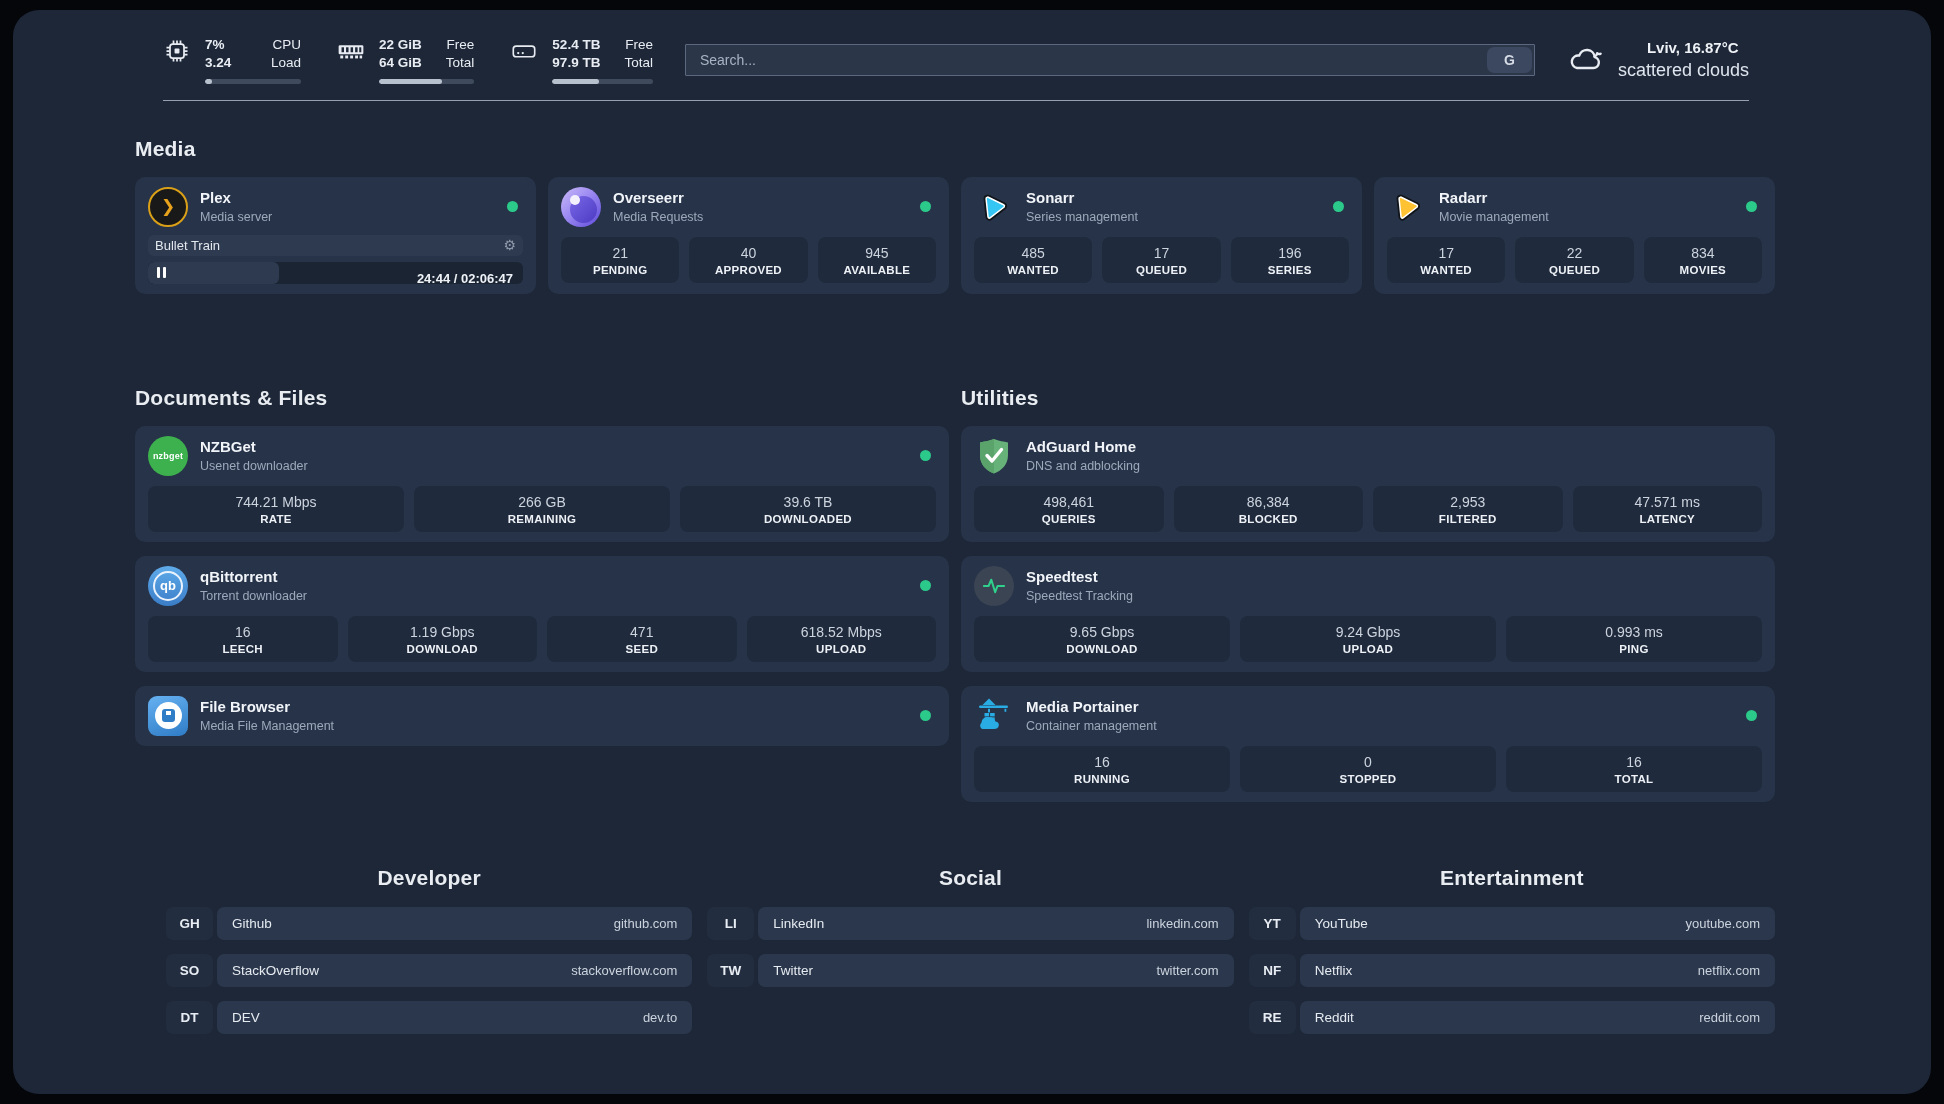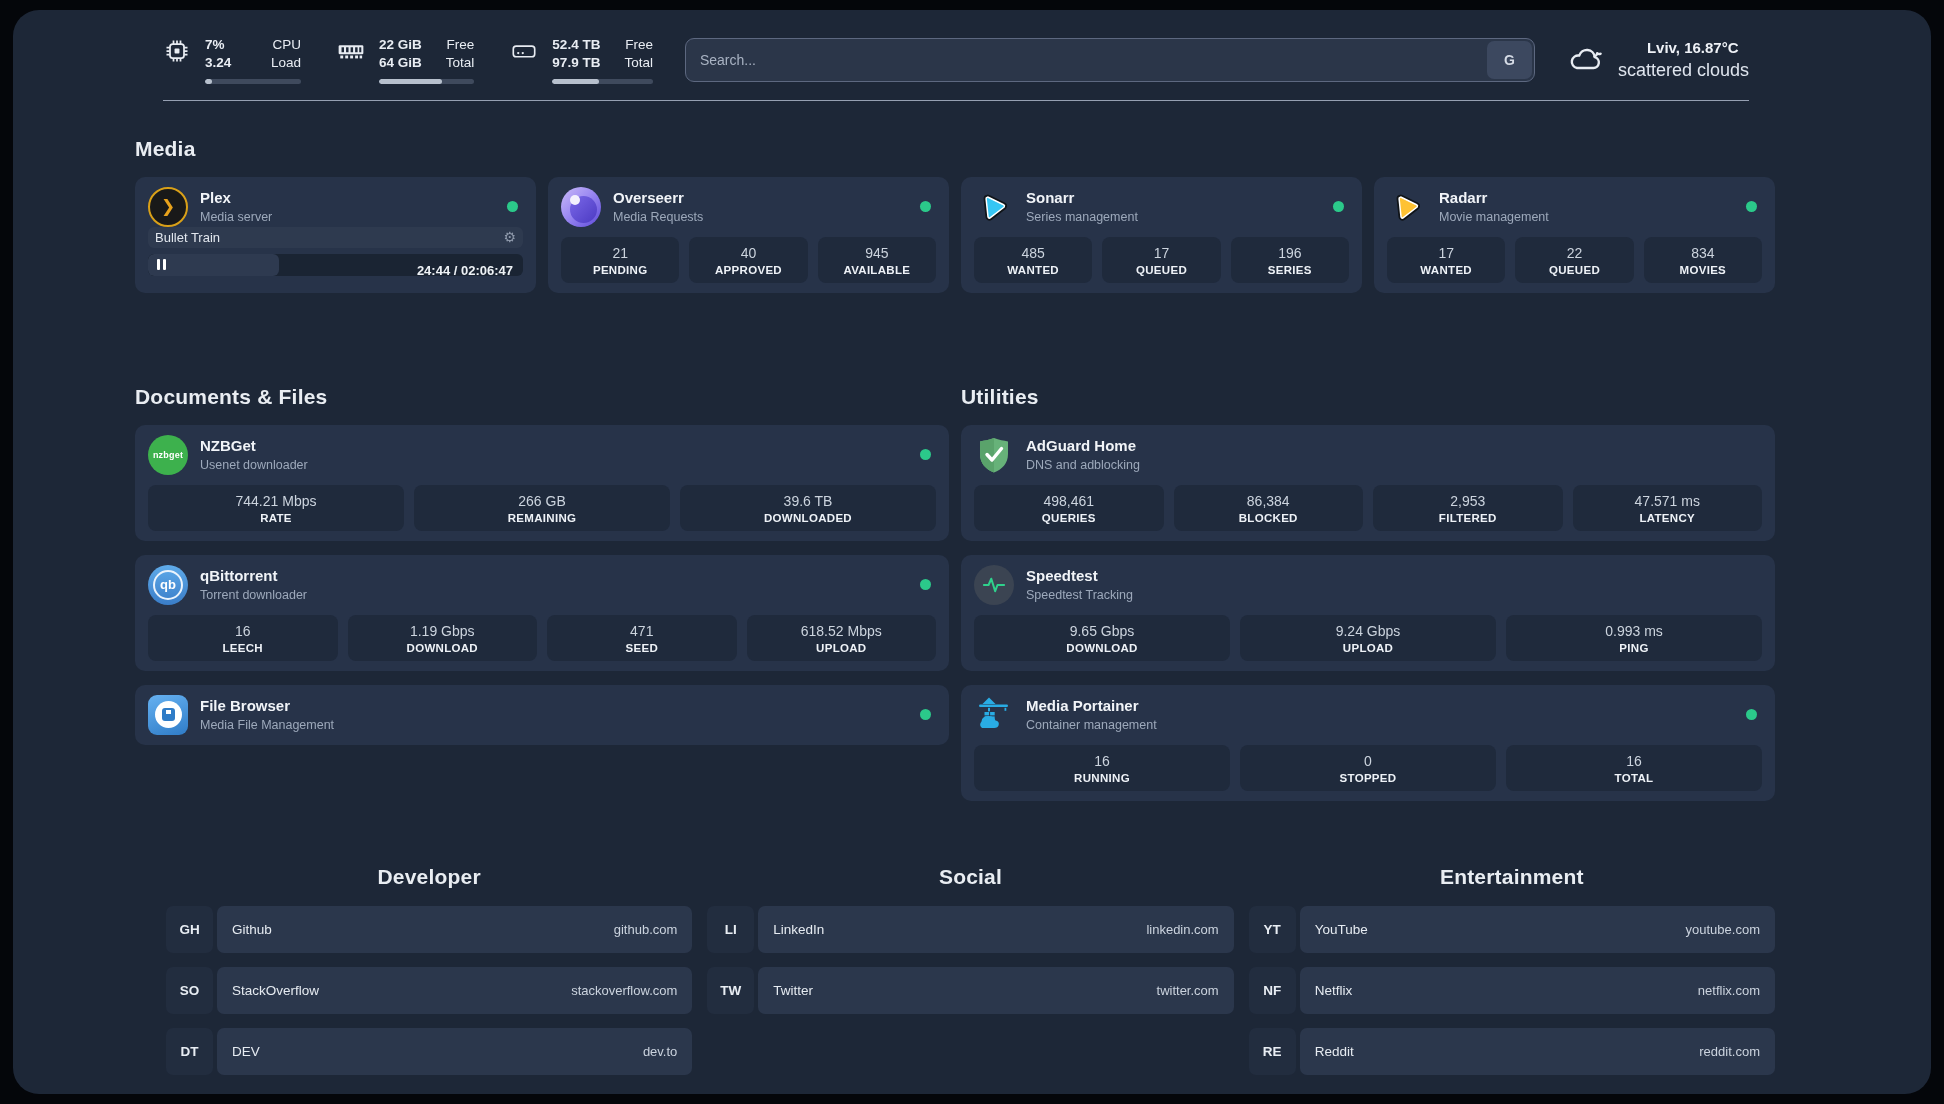--- a/index.html
+++ b/index.html
@@ -23,22 +23,22 @@
   .sys-icon { width:28px; height:30px; flex:none; display:flex; align-items:center; justify-content:center; }
   .sys-cols { display:flex; gap:24px; }
   .sys-col { display:flex; flex-direction:column; line-height:1.32; font-size:13.5px; color:#e9edf3; }
   .sys-col.values { font-weight:600; min-width:42px; }
   .sys-col.labels { text-align:right; font-weight:500; }
   .sys-bar { margin:7px 0 0 42px; height:5px; background:#3f4a5d; border-radius:3px; overflow:hidden; }
   .sys-bar-fill { height:100%; background:#b7c0cd; border-radius:3px; }
 
   .search-wrap { flex:1; margin:0 32px; position:relative; }
   .search-input {
-    width:100%; height:44px; background:#2b3649; border:1.5px solid #5d6880;
-    border-radius:9px; color:#dfe5ee; padding:0 58px 0 14px; font-size:14px; outline:none;
+    width:100%; height:32px; background:#2b3649; border:1.5px solid #5d6880;
+    border-radius:1px; color:#dfe5ee; padding:0 58px 0 14px; font-size:14px; outline:none;
     font-family:inherit;
   }
   .search-input::placeholder { color:#a9b3c3; }
   .g-btn {
     position:absolute; right:3px; top:3px; bottom:3px; width:45px;
     background:#3c485f; border-radius:7px; display:flex; align-items:center; justify-content:center;
     color:#d6dce6; font-size:14px; font-weight:600; cursor:pointer;
   }
   .weather { display:flex; align-items:center; gap:13px; }
   .weather-main { font-size:15px; font-weight:600; color:#eef1f6; line-height:1.35;margin-left:29px; }
@@ -57,39 +57,39 @@
   .app-name { font-size:15px; font-weight:600; color:#f1f4f8; line-height:1.25; }
   .app-sub { font-size:12.5px; color:#9da9bb; margin-top:2px; line-height:1.2; }
   .status-dot { width:11px; height:11px; border-radius:50%; background:#2bc98a; margin-left:auto; margin-right:5px; flex:none; }
 
   .stat-row { display:flex; gap:10px; margin-top:10px; }
   .stat { flex:1; background:#1f2a3c; border-radius:8px; padding:8px 4px 7px; text-align:center; }
   .stat-value { font-size:14px; color:#ccd4de; }
   .stat-label { font-size:11.5px; font-weight:700; color:#eef2f7; margin-top:3px; letter-spacing:.3px; }
 
   
-  .np-row { display:flex; align-items:center; justify-content:space-between; margin-top:0;
+  .np-row { display:flex; align-items:center; justify-content:space-between; margin-top:8px;
             padding:3px 4px 3px 7px; background:rgba(255,255,255,0.035); border-radius:6px; }
   .np-title { font-size:13px; color:#e2e7ee; font-weight:500; }
   .np-gear { color:#8e99ab; font-size:14px; padding:0 3px; cursor:pointer; line-height:1; }
   .np-bar { margin-top:6px; height:22px; background:#1a2433; border-radius:6px; position:relative; overflow:hidden; }
   .np-fill { position:absolute; left:0; top:0; bottom:0; background:#2e3a50; border-radius:6px;
              display:flex; align-items:center; padding-left:9px; gap:3px; }
   .pause-bar { width:3px; height:11px; background:#fff; border-radius:1px; }
   .np-time { position:absolute; right:10px; top:12px; bottom:0; display:flex; align-items:center;
              font-size:13px; font-weight:700; color:#eef2f6; }
 
   .two-col { display:grid; grid-template-columns:1fr 1fr; gap:12px; margin-top:92px; }
   .col-section .section-title { margin-bottom:16px; }
   .col-stack { display:flex; flex-direction:column; gap:14px; }
 
   
   .bookmarks { display:grid; grid-template-columns:repeat(3,1fr); gap:15px; margin:64px 0 0 31px;text-align:center; }
   .bm-title { margin-bottom:17px; }
-  .bm-row { display:flex; gap:4px; height:47px; margin-bottom:14px; cursor:pointer; }
+  .bm-row { display:flex; gap:4px; height:33px; margin-bottom:14px; cursor:pointer; }
   .bm-abbr { width:47px; flex:none; background:#222d3f; border-radius:7px; display:flex;
              align-items:center; justify-content:center; font-size:13.5px; font-weight:700; color:#e8edf3; }
   .bm-link { flex:1; background:#2b374c; border-radius:7px; display:flex; align-items:center;
              justify-content:space-between; padding:0 15px; }
   .bm-name { font-size:13.5px; color:#e6ebf1; font-weight:500; }
   .bm-url { font-size:13px; color:#cbd3de; }
 
   
   .icon-plex { width:40px; height:40px; border-radius:50%; background:#191919; border:2px solid #d9a018;
                display:flex; align-items:center; justify-content:center; color:#e8a21c; font-weight:700; font-size:17px; }

